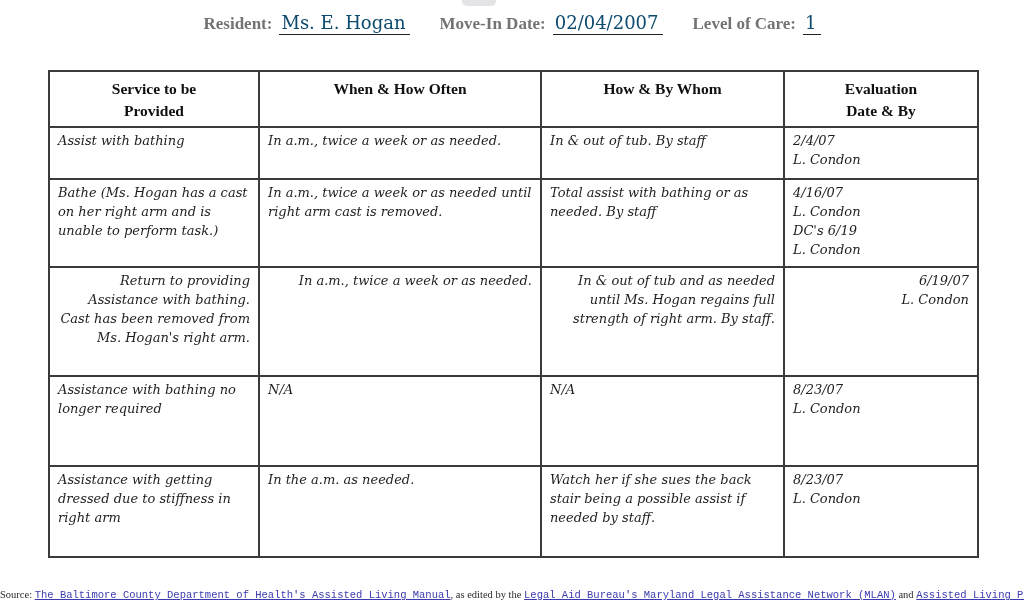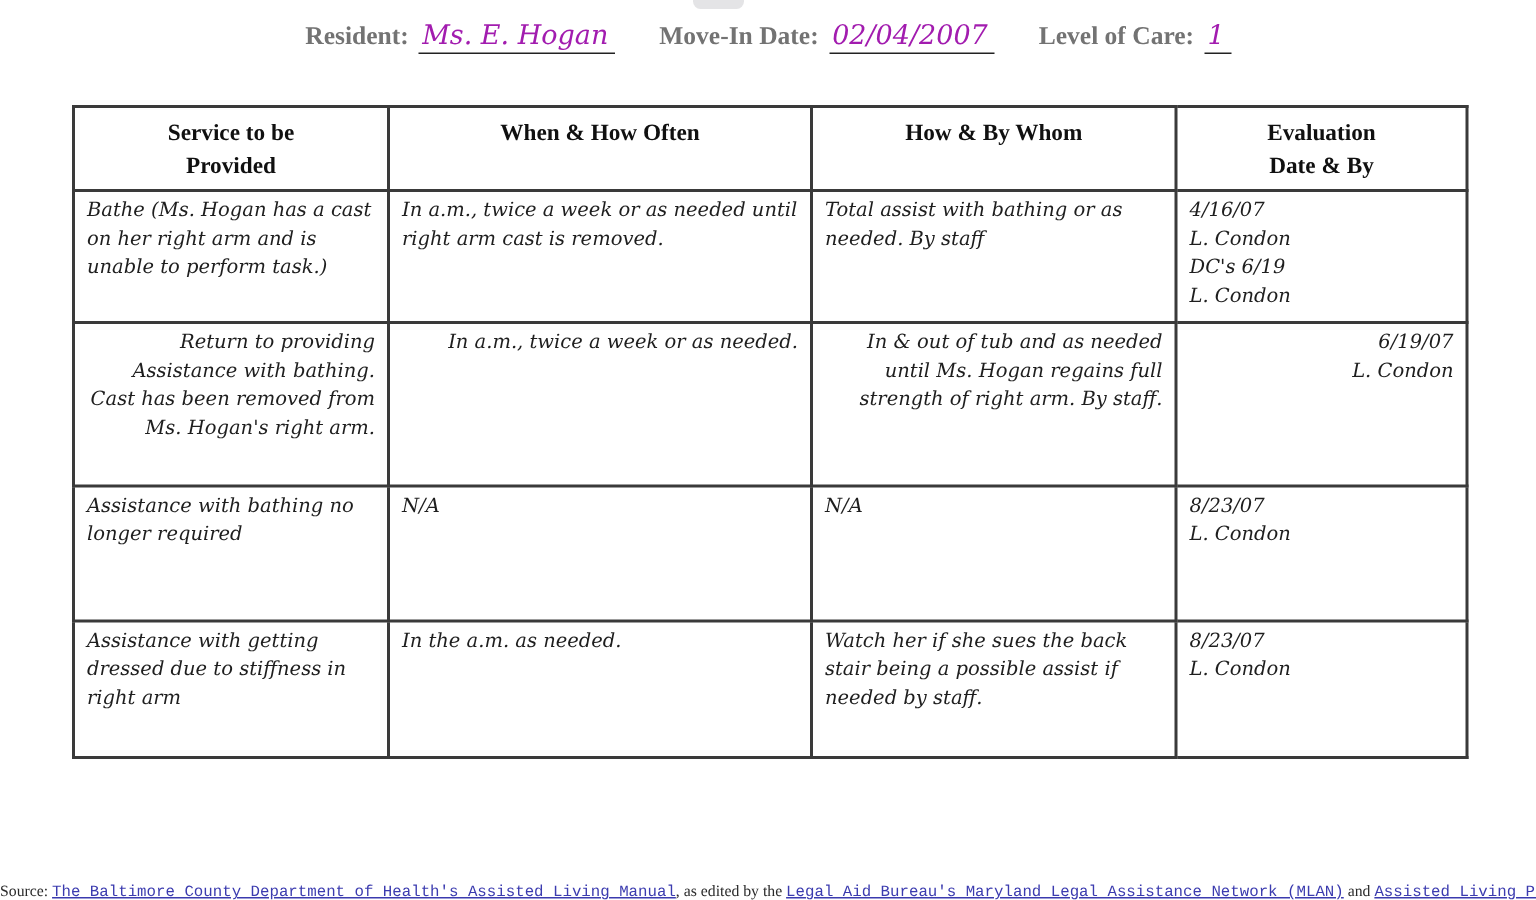--- a/index.html
+++ b/index.html
@@ -32,22 +32,21 @@
   .field + .field { margin-left: 30px; }
   .field .lbl {
     font-family: "Liberation Serif", serif;
     font-weight: bold;
     font-size: 17px;
     color: #737373;
     margin-right: 7px;
   }
   .script {
     font-family: "DejaVu Serif", serif;
-    font-style: italic;
-    color: #a21caf;
+    color: #0c4a6e;
   }
   .field .val {
     font-size: 18px;
     border-bottom: 1.5px solid #222;
     padding: 0 4px 1px 2px;
     line-height: 1.05;
   }
   
   .table-wrap {
     position: absolute;
@@ -144,20 +143,27 @@
       <tr class="hrow">
         <th>Service to be
 Provided</th>
         <th>When &amp; How Often</th>
         <th>How &amp; By Whom</th>
         <th>Evaluation
 Date &amp; By</th>
       </tr>
     </thead>
     <tbody>
+      <tr class="r0">
+        <td>Assist with bathing</td>
+        <td>In a.m., twice a week or as needed.</td>
+        <td>In &amp; out of tub. By staff</td>
+        <td class="pre">2/4/07
+L. Condon</td>
+      </tr>
       <tr class="r1">
         <td>Bathe (Ms. Hogan has a cast on her right arm and is unable to perform task.)</td>
         <td>In a.m., twice a week or as needed until right arm cast is removed.</td>
         <td>Total assist with bathing or as needed. By staff</td>
         <td class="pre">4/16/07
 L. Condon
 DC's 6/19
 L. Condon</td>
       </tr>
       <tr class="r2">

